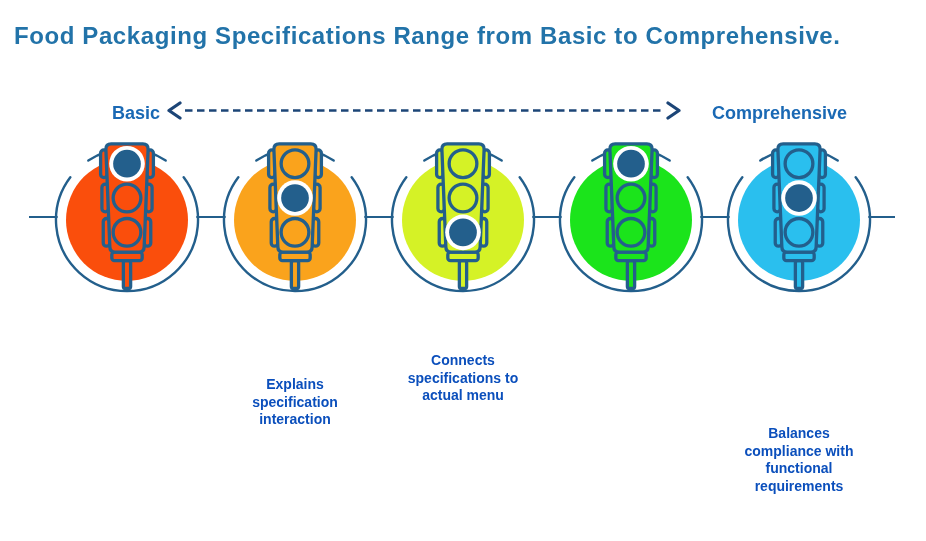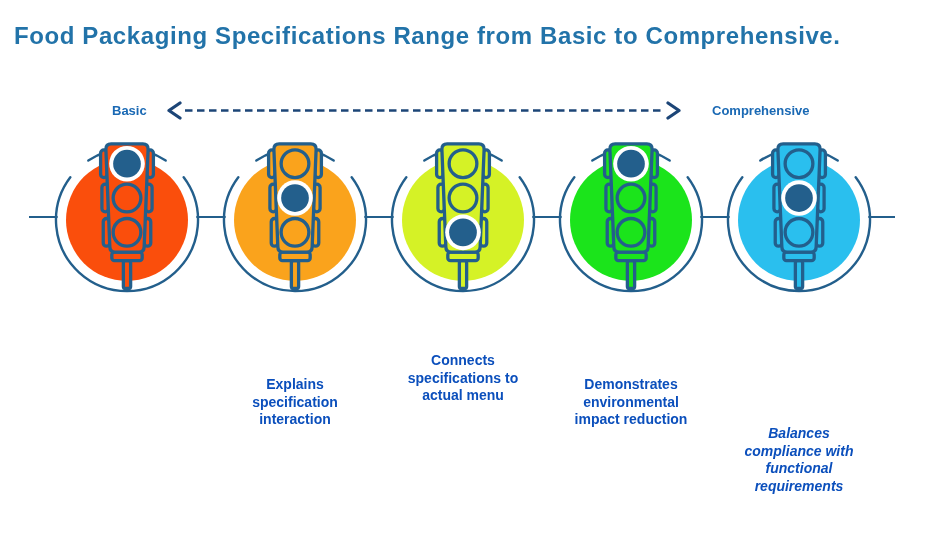--- a/index.html
+++ b/index.html
@@ -17,21 +17,21 @@
   .title{
     position:absolute;left:14px;top:22px;
     font-size:24px;font-weight:bold;
     letter-spacing:.6px;
     color:var(--title,#2273A9);
     white-space:nowrap;
   }
   
   .scale-label{
     position:absolute;top:103px;
-    font-size:13px;font-weight:bold;
+    font-size:18px;font-weight:bold;
     color:var(--label,#1A69B4);
     white-space:nowrap;
   }
   .scale-label.left{left:112px;}
   .scale-label.right{left:692px;margin-left:20px;}
   .scale-arrow{position:absolute;left:163px;top:101px;}
   .dash-line{stroke:var(--dash,#1C4577);stroke-width:2.6;fill:none;}
   .dash-line.dashes{stroke-dasharray:7.5 4.5;}
   .chev{stroke:var(--dash,#1C4577);stroke-width:3.2;fill:none;stroke-linecap:round;stroke-linejoin:round;}
   
@@ -40,21 +40,21 @@
     width:866px;height:2px;
     background:var(--outline,#235F8C);
     z-index:0;
   }
   
   .stage{position:absolute;top:0;width:148px;height:541px;z-index:1;}
   .stage.s1{left:53px;}
   .stage.s2{left:221px;}
   .stage.s3{left:389px;}
   .stage.s4{left:557px;}
-  .stage.s5{left:725px;font-style:italic;}
+  .stage.s5{left:725px;}
   .ring{position:absolute;left:0;top:146px;}
   .ring-fill{fill:#fff;}
   .ring-arc{fill:none;stroke:var(--outline,#235F8C);stroke-width:2.4;stroke-linecap:round;}
   .disc{
     position:absolute;left:13px;top:159px;
     width:122px;height:122px;border-radius:50%;
     background:var(--cc,#ccc);
   }
   .tl{position:absolute;left:41px;top:141px;}
   .tl-part{fill:var(--cc,#ccc);stroke:var(--outline,#235F8C);stroke-width:5;}
@@ -202,23 +202,20 @@
       <rect class="tl-part" x="44.5" y="181" width="11" height="42" rx="3"></rect>
       <rect class="tl-part" x="27" y="168" width="46" height="13" rx="4"></rect>
       <path class="tl-part" d="M 18,12 Q 18,4 26,4 L 74,4 Q 82,4 82,12 L 76,160 Q 76,168 68,168 L 32,168 Q 24,168 24,160 Z"></path>
       <circle class="lamp-halo lamp-halo-0" cx="50" cy="34" r="27"></circle>
       <circle class="lamp lamp-0" cx="50" cy="34" r="21"></circle>
       <circle class="lamp-halo lamp-halo-1" cx="50" cy="86" r="27"></circle>
       <circle class="lamp lamp-1" cx="50" cy="86" r="21"></circle>
       <circle class="lamp-halo lamp-halo-2" cx="50" cy="138" r="27"></circle>
       <circle class="lamp lamp-2" cx="50" cy="138" r="21"></circle>
     </svg>
-    <div class="caption">Demonstrates
-environmental
-impact reduction</div>
   </div>
 
   <div class="stage s5" data-active="1" style="--cc: #2ABFEE;">
     <svg class="ring" width="148" height="148" viewBox="0 0 148 148">
       <circle class="ring-fill" cx="74" cy="74" r="69.5"></circle>
       <path class="ring-arc" d="M 35.3 14.5 A 71 71 0 0 1 112.7 14.5"></path>
       <path class="ring-arc" d="M 130.7 31.3 A 71 71 0 1 1 17.3 31.3"></path>
     </svg>
     <div class="disc"></div>
     <svg class="tl" width="66" height="151" viewBox="0 0 100 228">

